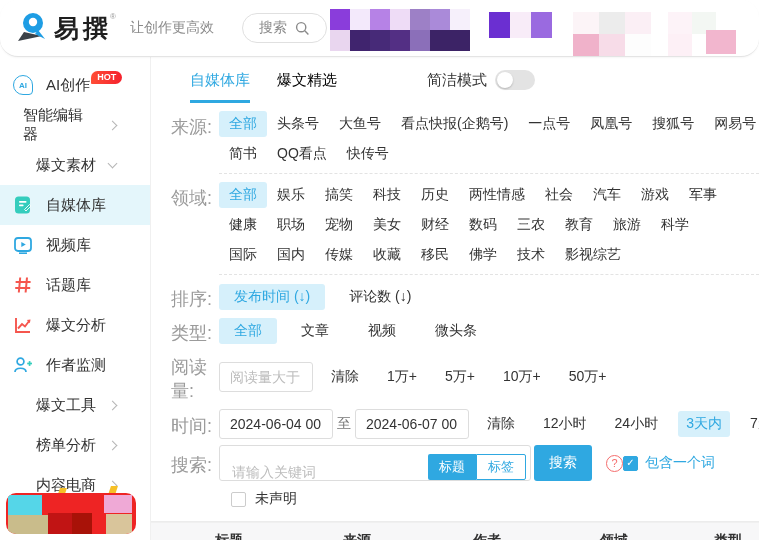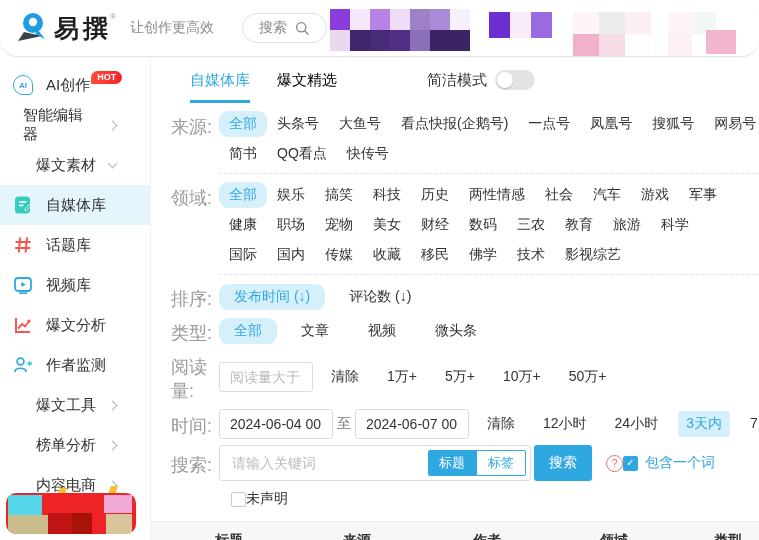--- a/index.html
+++ b/index.html
@@ -46,52 +46,52 @@
   .simple-label { margin-left:63px; font-size:15px; color:#333; }
   .toggle { width:40px; height:20px; border-radius:10px; background:#e3e3e3; position:relative; margin-left:8px; cursor:pointer; }
   .knob { position:absolute; left:2px; top:2px; width:16px; height:16px; border-radius:50%; background:#fff; box-shadow:0 1px 2px rgba(0,0,0,.2); }
 
   .panel { padding-left:20px; flex-shrink:0; }
   .frow { display:flex; align-items:center; margin-bottom:6px; }
   .frow.top { align-items:flex-start; }
   .flabel { width:48px; flex-shrink:0; color:#9b9b9b; font-size:18px; padding-top:4px; }
   .chipcol { display:flex; flex-direction:column; gap:4px; }
   .chips { display:flex; flex-wrap:nowrap; white-space:nowrap; align-items:center; }
-  .chip { font-size:14px; color:#333; padding:4px 10px; border-radius:9px; cursor:pointer; }
+  .chip { font-size:14px; color:#333; padding:4px 10px; border-radius:3px; cursor:pointer; }
   .chip.on { background:#d6f0fb; color:#2fa8e1; }
   .chips.wide .chip { padding:4px 15px; margin-right:9px; }
   .dash { border-top:1px dashed #e3e3e3; margin:4px 0 8px 48px; }
 
   .preset { font-size:14px; color:#333; padding:4px 8px; margin-right:12px; border-radius:3px; cursor:pointer; }
   .preset.on { background:#d6f0fb; color:#2fa8e1; }
   .tinput { height:30px; border:1px solid #ddd; border-radius:3px; padding:0 10px; font-size:14px; color:#333; outline:none;
             font-family:"Liberation Sans","DejaVu Sans",sans-serif; }
   .tinput::placeholder { color:#bdbdbd; }
   .reads-input { width:94px; }
   .date-input { width:114px; }
   .conn { color:#777; font-size:14px; margin:0 4px; }
   .gap20 { margin-left:10px; }
 
-  .search-wrap { display:flex; align-items:center; width:312px; height:36px; border:1px solid #ddd; border-radius:3px;
+  .search-wrap { display:flex; align-items:flex-end; width:312px; height:36px; border:1px solid #ddd; border-radius:3px;
                  padding:0 4px 0 12px; justify-content:space-between; }
   .search-input { border:none; outline:none; flex:1; font-size:14px; color:#333; font-family:"Liberation Sans","DejaVu Sans",sans-serif; }
   .search-input::placeholder { color:#bdbdbd; }
   .sbtn { height:26px; padding:0 11px; font-size:13px; border:none; cursor:pointer; font-family:inherit; }
   .sbtn.title { background:#2fa8e1; color:#fff; border-radius:2px 0 0 2px; }
   .sbtn.tag { background:#fff; color:#2fa8e1; border:1px solid #2fa8e1; border-radius:0 2px 2px 0; }
   .search-btn { height:36px; width:58px; background:#2fa8e1; color:#fff; border:none; border-radius:3px; font-size:14px;
                 margin-left:3px; cursor:pointer; font-family:inherit; }
   .help { width:17px; height:17px; border:1px solid #f56c6c; color:#f56c6c; border-radius:50%; font-size:11px;
           display:grid; place-items:center; margin-left:14px; cursor:pointer; }
   .cb { width:15px; height:15px; border:1px solid #ccc; border-radius:2px; background:#fff; display:inline-grid;
         place-items:center; cursor:pointer; flex-shrink:0; }
   .cb.checked { background:#2fa8e1; border-color:#2fa8e1; }
   .cb.checked::after { content:"✓"; color:#fff; font-size:10px; line-height:1; }
   .inc-label { color:#2fa8e1; font-size:14px; margin-left:7px; cursor:pointer; }
-  .undeclared { margin-left:60px; display:flex; align-items:center; margin-bottom:0; height:24px; }
+  .undeclared { margin-left:60px; display:flex; align-items:center; gap:9px; margin-bottom:0; height:24px; }
   .und-label { font-size:14px; color:#333; }
   .panel-end { border-bottom:1px solid #ececec; margin-top:10px; margin-left:-20px; }
 
   .table-header { margin-top:auto; height:37px; background:#f7f7f8; border-top:1px solid #f0f0f0; position:relative; flex-shrink:0; }
   .th { position:absolute; top:9px; font-size:14px; font-weight:bold; color:#333; }
   .th.c1{left:64px;} .th.c2{left:192px;} .th.c3{left:322px;} .th.c4{left:449px;} .th.c5{left:563px;}
 </style>
 </head>
 <body>
 
@@ -188,38 +188,38 @@
           <rect x="6" y="9.6" width="4.6" height="1.7" rx="0.8" fill="#fff"></rect>
           <path d="M11.5 14.5 L16.5 9.5 L18 11 L13 16 Z" fill="#35cdbd" stroke="#fff" stroke-width="0.9"></path>
         </svg>
       </span>
       <span>自媒体库</span>
     </div>
 
     <div class="side-item">
       <span class="side-icon">
         <svg width="20" height="20" viewBox="0 0 20 20">
+          <rect x="2" y="3" width="16" height="13" rx="3" fill="none" stroke="#2fa8e1" stroke-width="1.8"></rect>
+          <path d="M8.3 7 L12.8 9.5 L8.3 12 Z" fill="#2fa8e1"></path>
+          <line x1="6" y1="18.2" x2="14" y2="18.2" stroke="#2fa8e1" stroke-width="1.6"></line>
+        </svg>
+      </span>
+      <span>视频库</span>
+    </div>
+
+    <div class="side-item">
+      <span class="side-icon">
+        <svg width="20" height="20" viewBox="0 0 20 20">
           <line x1="7.2" y1="2.5" x2="5.8" y2="17.5" stroke="#f5564e" stroke-width="2"></line>
           <line x1="14" y1="2.5" x2="12.6" y2="17.5" stroke="#f5564e" stroke-width="2"></line>
           <line x1="2.6" y1="7" x2="17.6" y2="7" stroke="#f5564e" stroke-width="2"></line>
           <line x1="2.2" y1="13" x2="17.2" y2="13" stroke="#f5564e" stroke-width="2"></line>
         </svg>
       </span>
       <span>话题库</span>
-    </div>
-
-    <div class="side-item">
-      <span class="side-icon">
-        <svg width="20" height="20" viewBox="0 0 20 20">
-          <rect x="2" y="3" width="16" height="13" rx="3" fill="none" stroke="#2fa8e1" stroke-width="1.8"></rect>
-          <path d="M8.3 7 L12.8 9.5 L8.3 12 Z" fill="#2fa8e1"></path>
-          <line x1="6" y1="18.2" x2="14" y2="18.2" stroke="#2fa8e1" stroke-width="1.6"></line>
-        </svg>
-      </span>
-      <span>视频库</span>
     </div>
 
     <div class="side-item">
       <span class="side-icon">
         <svg width="20" height="20" viewBox="0 0 20 20">
           <path d="M3 3 V17 H17" fill="none" stroke="#f5564e" stroke-width="1.9"></path>
           <path d="M5 13.5 L9 9 L12 11.5 L16.3 5.8" fill="none" stroke="#f5564e" stroke-width="1.9"></path>
           <path d="M13.8 5 L17.5 4.5 L16.8 8.2 Z" fill="#f5564e"></path>
         </svg>
       </span>

